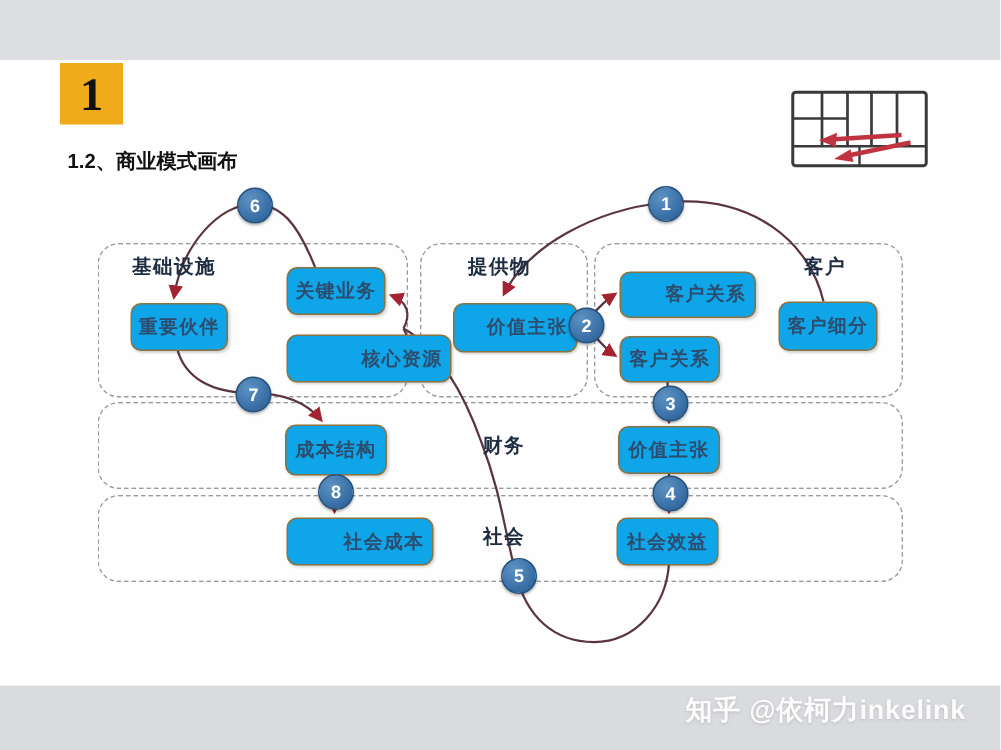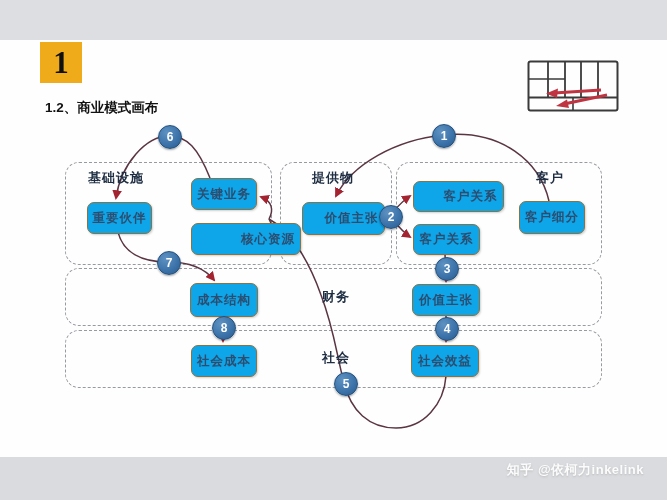--- a/index.html
+++ b/index.html
@@ -14,21 +14,21 @@
   .num-badge {
     position:absolute; left:40px; top:42px; width:42px; height:41px; background:#efab19;
     display:flex; align-items:center; justify-content:center;
     font-family:"Liberation Serif", serif; font-weight:bold; font-size:31px; color:#101010;
   }
   .title { position:absolute; left:90px; top:53px; font-size:23px; font-weight:bold; color:#181818; letter-spacing:1.5px; }
   .type-label { position:absolute; left:424px; top:65px; font-size:17px; font-weight:bold; color:#242424; letter-spacing:1.5px; }
   .mini-canvas { position:absolute; left:527px; top:60px; }
   .subtitle { position:absolute; left:45px; top:99px; font-size:13.5px; font-weight:bold; color:#121212; }
   .watermark {
-    position:absolute; top:461px; right:23px; font-size:13px; font-weight:bold;
+    position:absolute; top:461px; right:23px; font-size:18px; font-weight:bold;
     color:#fcfcfc; letter-spacing:0.5px; text-shadow:0 1px 2px rgba(130,130,130,0.35);
   }
 
   
   .section { position:absolute; border:1.5px dashed #979ba0; border-radius:14px; }
   #sec-infra    { left:65px;  top:162px; width:205px; height:101px; }
   #sec-offer    { left:280px; top:162px; width:110px; height:101px; }
   #sec-customer { left:396px; top:162px; width:204px; height:101px; }
   #sec-finance  { left:65px;  top:268px; width:535px; height:56px; }
   #sec-society  { left:65px;  top:330px; width:535px; height:56px; }
@@ -49,21 +49,21 @@
   }
   #box-key-partners   { left:87px;  top:202px; width:63px; height:30px; }
   #box-key-activities { left:191px; top:178px; width:64px; height:30px; }
   #box-key-resources  { left:191px; top:223px; width:64px; height:30px;padding-left:44px; }
   #box-value-prop     { left:302px; top:202px; width:65px; height:31px;padding-left:16px; }
   #box-customer-rel   { left:413px; top:181px; width:65px; height:29px;padding-left:24px; }
   #box-channels       { left:413px; top:224px; width:65px; height:29px; }
   #box-customer-seg   { left:519px; top:201px; width:64px; height:31px; }
   #box-cost-structure { left:190px; top:283px; width:66px; height:32px; }
   #box-revenue        { left:412px; top:284px; width:66px; height:30px; }
-  #box-social-costs   { left:191px; top:345px; width:64px; height:30px; }
+  #box-social-costs   { left:191px; top:345px; width:64px; height:30px;padding-left:32px; }
   #box-social-benefit { left:411px; top:345px; width:66px; height:30px; }
 
   
   .step-circle {
     position:absolute; width:22px; height:22px; border-radius:50%;
     background:radial-gradient(circle at 35% 30%, #5e92c2, #3a71a8 60%, #2d5a8a);
     border:1.5px solid #24507c; color:#fff; font-size:12px; font-weight:bold;
     display:flex; align-items:center; justify-content:center;
     box-shadow:0 1px 2px rgba(0,0,0,0.35); z-index:5;
   }

